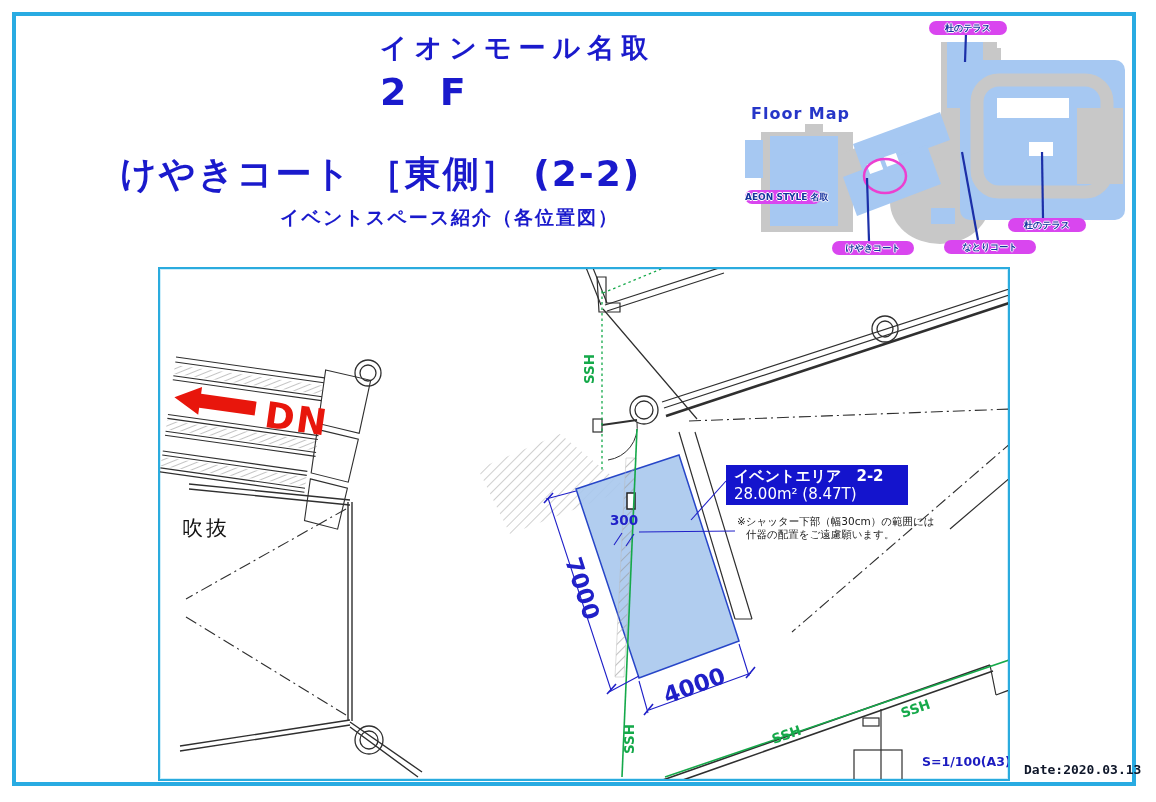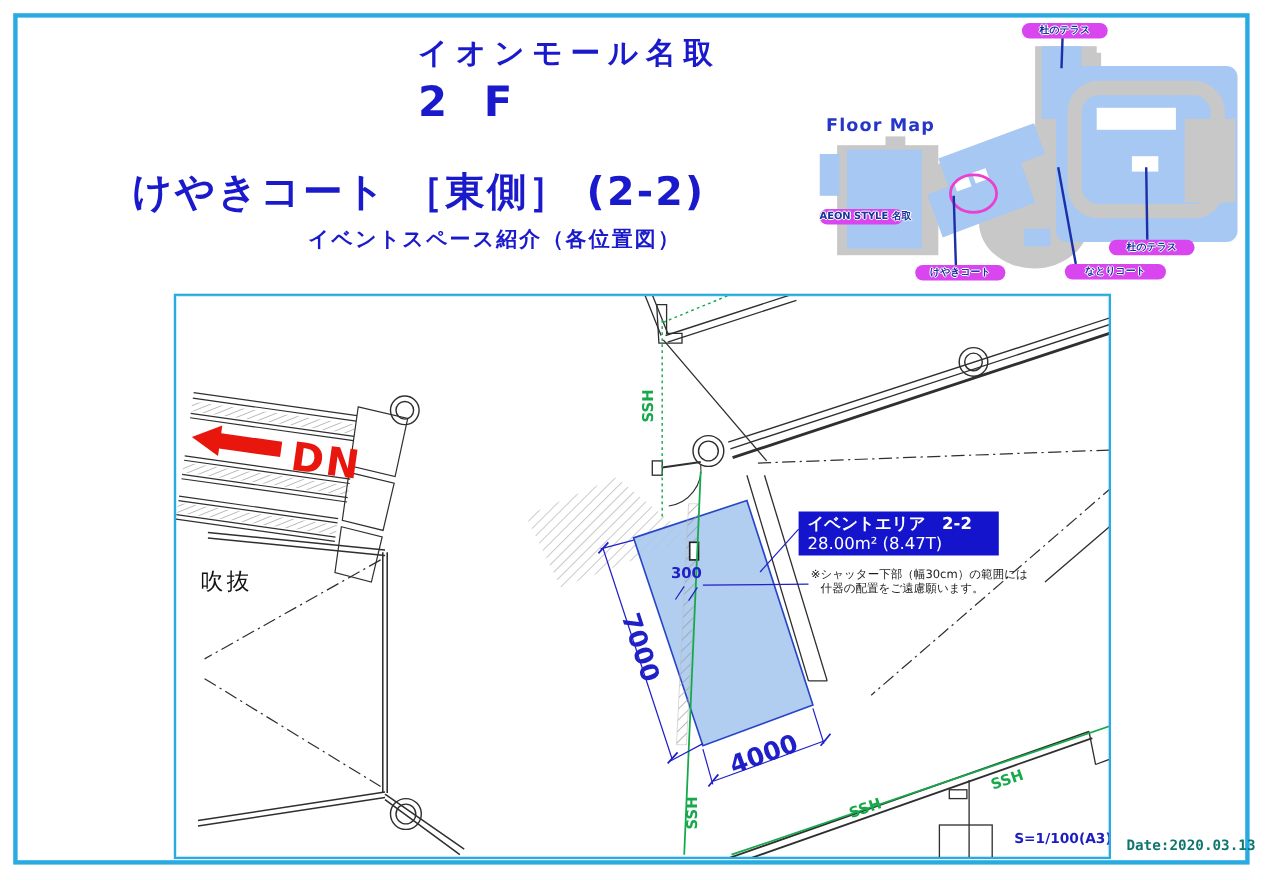--- a/index.html
+++ b/index.html
@@ -13,21 +13,21 @@
   .hdr-court{left:120px;top:150px;width:760px;font-size:36px;font-weight:bold;letter-spacing:2px;}
   .hdr-sub{left:280px;top:205px;width:440px;font-size:19px;font-weight:bold;letter-spacing:2px;}
   .minimap{left:745px;top:12px;width:400px;height:250px;}
   .fm-title{left:6px;top:92px;font-size:16px;font-weight:600;color:#2636c8;letter-spacing:1px;}
   .pill{position:absolute;background:#d946ef;border-radius:8px;color:#16339e;font-size:9px;
         font-weight:bold;text-align:center;line-height:14px;height:14px;white-space:nowrap;
         text-shadow:-1px 0 0 #fff,1px 0 0 #fff,0 -1px 0 #fff,0 1px 0 #fff;}
   .frame{left:158px;top:267px;width:848px;height:510px;border:2px solid #2aabde;
          box-shadow:inset 0 0 0 1px #cdeefb;box-sizing:content-box;background:#fff;}
   .datebox{left:1024px;top:762px;font-family:"DejaVu Sans Mono","Liberation Mono",monospace;
-           font-size:13px;font-weight:bold;color:#0f766e;white-space:nowrap;}
+           font-size:13px;font-weight:bold;color:#0f172a;white-space:nowrap;}
   svg text{font-family:"DejaVu Sans","Liberation Sans",sans-serif;}
 </style>
 </head>
 <body>
 
 <div class="abs page-border"></div>
 
 <div class="abs hdr hdr-mall">イオンモール名取</div>
 <div class="abs hdr hdr-floor">2 F</div>
 <div class="abs hdr hdr-court">けやきコート ［東側］ (2-2)</div>
@@ -72,21 +72,21 @@
       <line x1="221" y1="21" x2="220" y2="50"></line>
       <line x1="124" y1="229" x2="122" y2="166"></line>
       <line x1="233" y1="228" x2="217" y2="140"></line>
       <line x1="298" y1="206" x2="297" y2="140"></line>
     </g>
   </svg>
   <div class="abs fm-title">Floor Map</div>
   <div class="pill" style="left:184px;top:9px;width:78px;">杜のテラス</div>
   <div class="pill" style="left:0px;top:178px;width:76px;">AEON STYLE 名取</div>
   <div class="pill" style="left:87px;top:229px;width:82px;">けやきコート</div>
-  <div class="pill" style="left:199px;top:228px;width:92px;margin-left:24px;">なとりコート</div>
+  <div class="pill" style="left:199px;top:228px;width:92px;">なとりコート</div>
   <div class="pill" style="left:263px;top:206px;width:78px;">杜のテラス</div>
 </div>
 
 <div class="abs frame">
   <svg width="848" height="510" viewBox="0 0 848 510">
     <defs>
       <pattern id="hatchG" width="7" height="7" patternUnits="userSpaceOnUse" patternTransform="rotate(45)">
         <line x1="0" y1="0" x2="0" y2="7" stroke="#9a9a9a" stroke-width="1.2"></line>
       </pattern>
       <pattern id="hatchE" width="5" height="5" patternUnits="userSpaceOnUse" patternTransform="rotate(60)">

